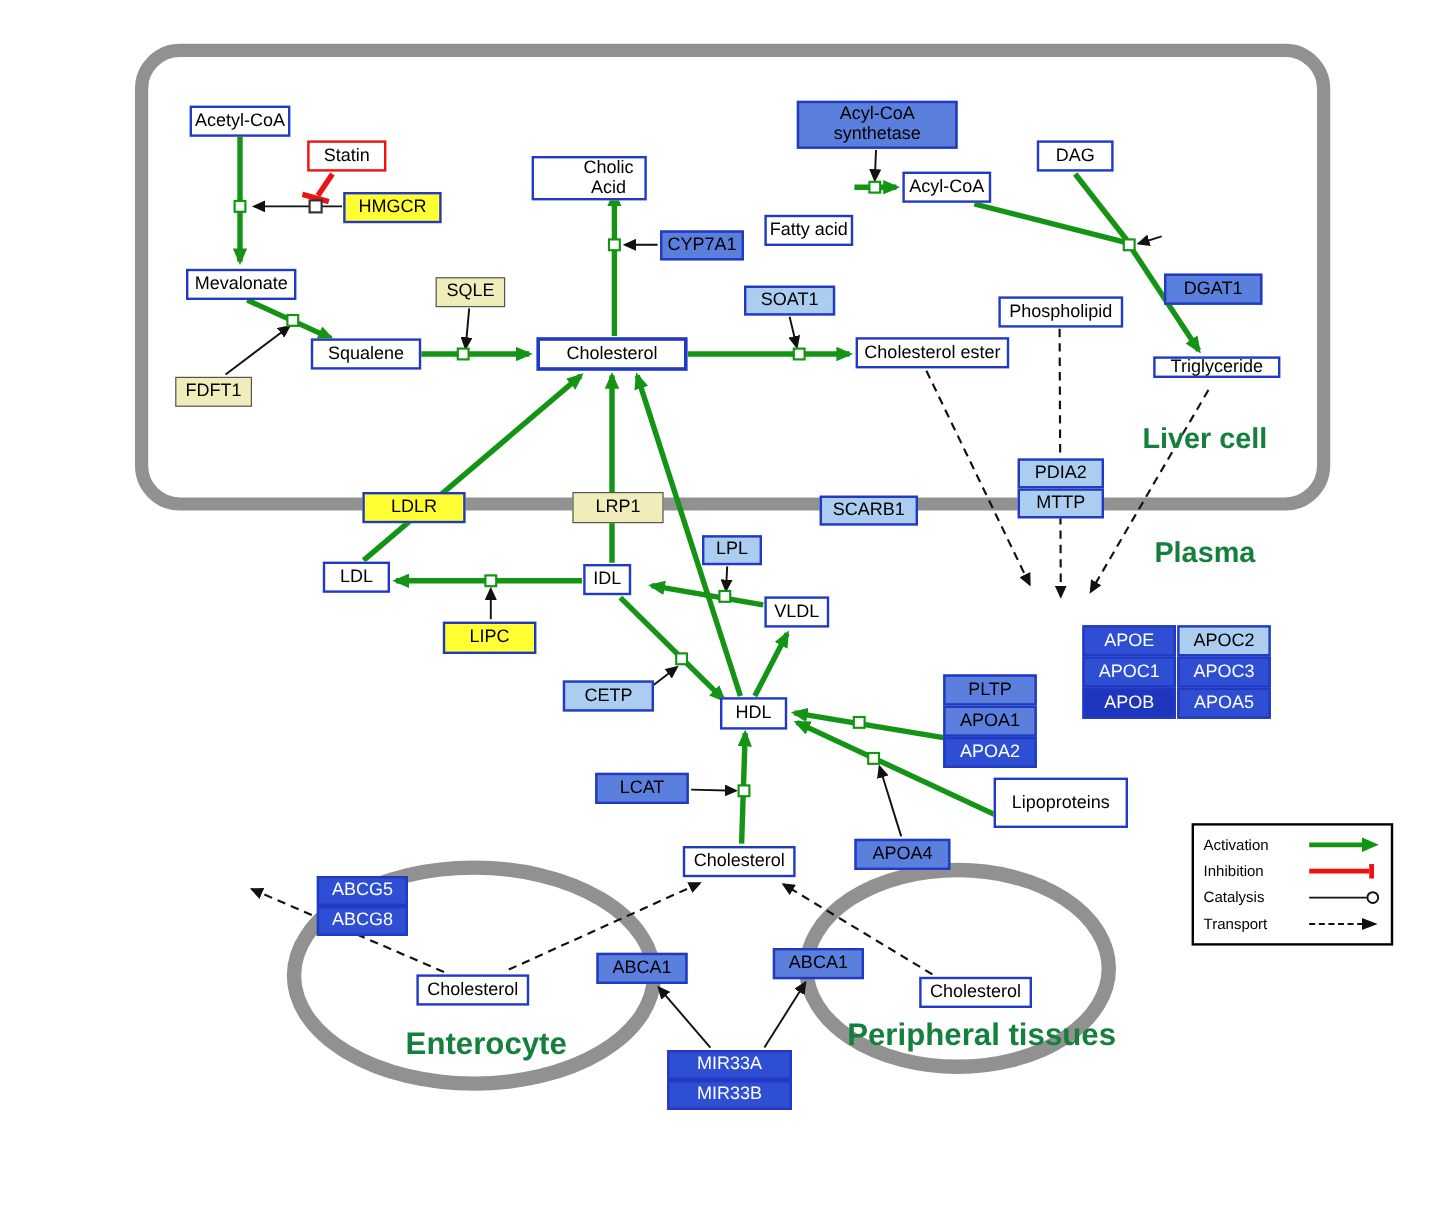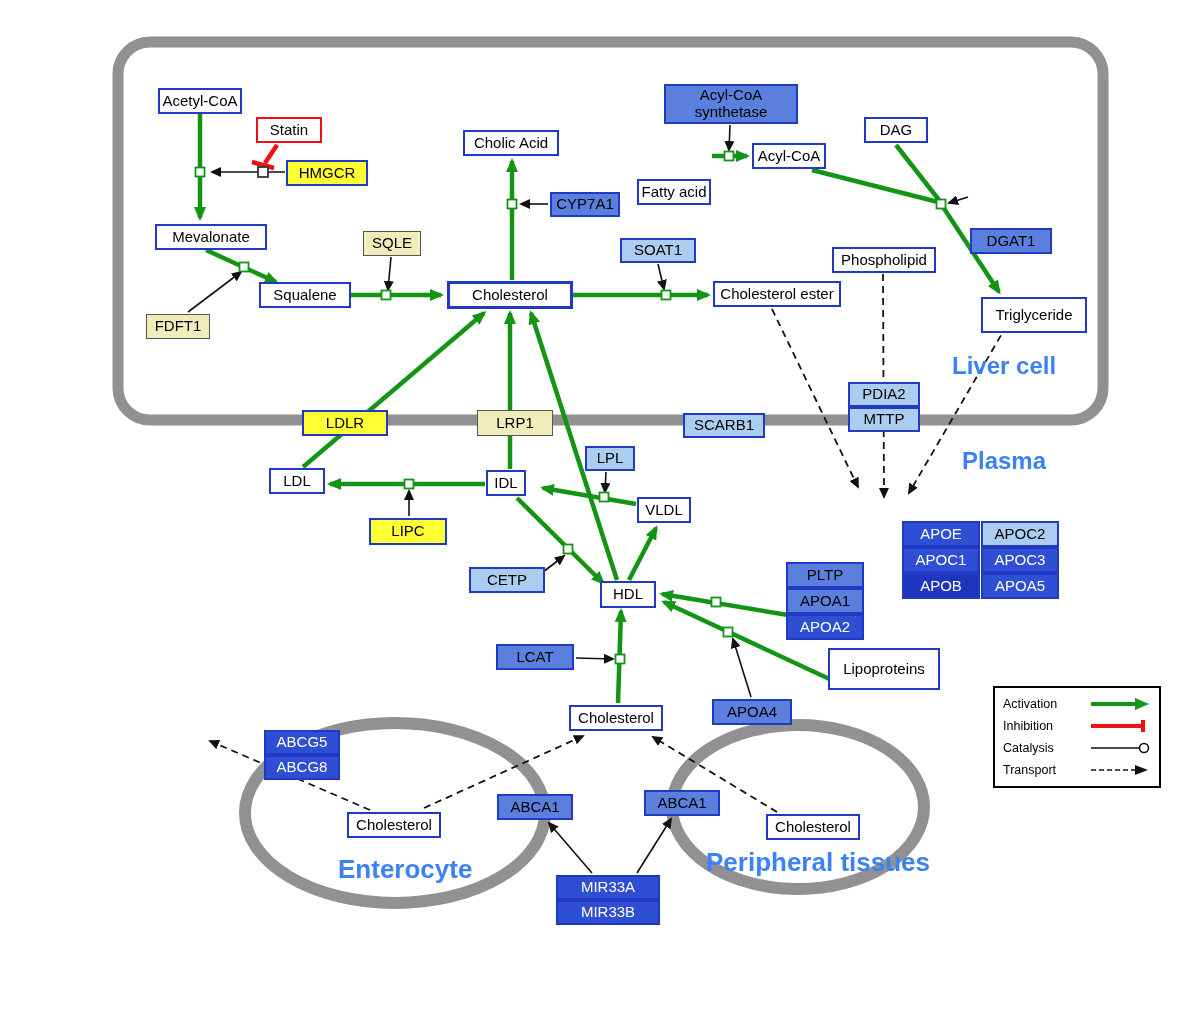--- a/index.html
+++ b/index.html
@@ -10,21 +10,21 @@
        text-align:center;font-size:15px;line-height:1.12;color:#000;background:#fff;
        border:2px solid #2239c4;z-index:2;white-space:pre-line;}
   .metab-strong{border-width:3px;}
   .statin{border-color:#ee1111;}
   .yellow{background:#ffff33;}
   .paleyellow{background:#f0edbb;border:1.5px solid #555;}
   .blue{background:#5b7fdd;}
   .lightblue{background:#abcdf0;}
   .darkblue{background:#2e4fd4;color:#fff;}
   .darkestblue{background:#1e36bd;color:#fff;}
-  .region-label{position:absolute;z-index:2;font-weight:bold;color:#3b82f6;}
+  .region-label{position:absolute;z-index:2;font-weight:bold;color:#15803d;}
   .rl-big{font-size:24px;}
   .rl-mid{font-size:26px;}
   #legend{position:absolute;left:993px;top:686px;width:168px;height:102px;border:2px solid #000;
           background:#fff;z-index:3;box-sizing:border-box;padding:6px 8px;display:flex;
           flex-direction:column;justify-content:space-between;}
   .legend-row{display:flex;align-items:center;justify-content:space-between;height:20px;}
   .legend-row span{font-size:12.5px;color:#000;}
 </style>
 </head>
 <body>
@@ -114,37 +114,37 @@
       <rect x="615.5" y="654.5" width="9" height="9"></rect>
       <rect x="711.5" y="597.5" width="9" height="9"></rect>
       <rect x="723.5" y="627.5" width="9" height="9"></rect>
       <rect x="258" y="167" width="10" height="10" stroke="#333"></rect>
     </g>
   </svg>
 
   <div class="box" style="left:158px;top:88px;width:84px;height:26px;">Acetyl-CoA</div>
   <div class="box statin" style="left:256px;top:117px;width:66px;height:26px;">Statin</div>
   <div class="box yellow" style="left:286px;top:160px;width:82px;height:26px;">HMGCR</div>
-  <div class="box" style="left:155px;top:224px;width:112px;height:26px;">Mevalonate</div>
+  <div class="box" style="left:155px;top:224px;width:92px;height:26px;">Mevalonate</div>
   <div class="box paleyellow" style="left:146px;top:314px;width:64px;height:25px;">FDFT1</div>
   <div class="box" style="left:259px;top:282px;width:92px;height:26px;">Squalene</div>
   <div class="box paleyellow" style="left:363px;top:231px;width:58px;height:25px;">SQLE</div>
   <div class="box metab-strong" style="left:447px;top:281px;width:126px;height:28px;">Cholesterol</div>
-  <div class="box" style="left:463px;top:130px;width:96px;height:26px;">Cholic Acid</div>
+  <div class="box" style="left:443px;top:130px;width:96px;height:37px;padding-left:32px;">Cholic Acid</div>
   <div class="box blue" style="left:550px;top:192px;width:70px;height:25px;">CYP7A1</div>
   <div class="box lightblue" style="left:620px;top:238px;width:76px;height:25px;">SOAT1</div>
   <div class="box" style="left:713px;top:281px;width:128px;height:26px;">Cholesterol ester</div>
   <div class="box blue" style="left:664px;top:84px;width:134px;height:40px;">Acyl-CoA
 synthetase</div>
   <div class="box" style="left:637px;top:143px;width:74px;height:26px;margin-top:36px;">Fatty acid</div>
   <div class="box" style="left:752px;top:143px;width:74px;height:26px;">Acyl-CoA</div>
   <div class="box" style="left:864px;top:117px;width:64px;height:26px;">DAG</div>
   <div class="box blue" style="left:970px;top:180px;width:82px;height:26px;margin-top:48px;">DGAT1</div>
   <div class="box" style="left:832px;top:247px;width:104px;height:26px;">Phospholipid</div>
-  <div class="box" style="left:961px;top:297px;width:106px;height:36px;margin-left:20px;">Triglyceride</div>
+  <div class="box" style="left:961px;top:297px;width:106px;height:18px;">Triglyceride</div>
 
   <div class="box yellow" style="left:302px;top:410px;width:86px;height:26px;">LDLR</div>
   <div class="box paleyellow" style="left:477px;top:410px;width:76px;height:26px;">LRP1</div>
   <div class="box lightblue" style="left:683px;top:413px;width:82px;height:25px;">SCARB1</div>
   <div class="box lightblue" style="left:848px;top:382px;width:72px;height:25px;">PDIA2</div>
   <div class="box lightblue" style="left:848px;top:407px;width:72px;height:25px;">MTTP</div>
 
   <div class="box" style="left:269px;top:468px;width:56px;height:26px;">LDL</div>
   <div class="box" style="left:486px;top:470px;width:40px;height:26px;">IDL</div>
   <div class="box yellow" style="left:369px;top:518px;width:78px;height:27px;">LIPC</div>

